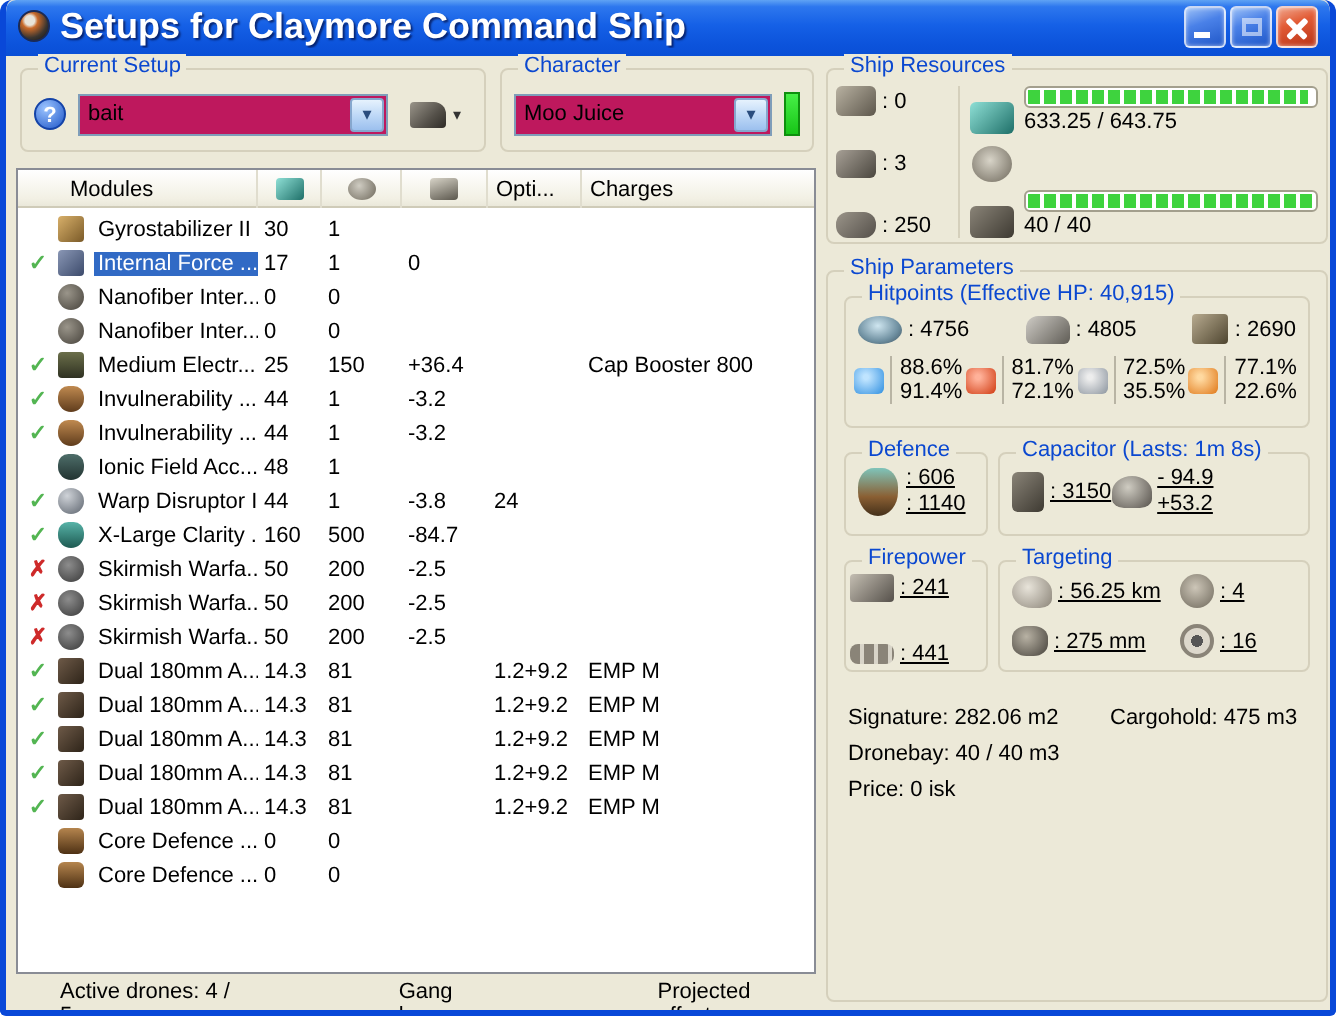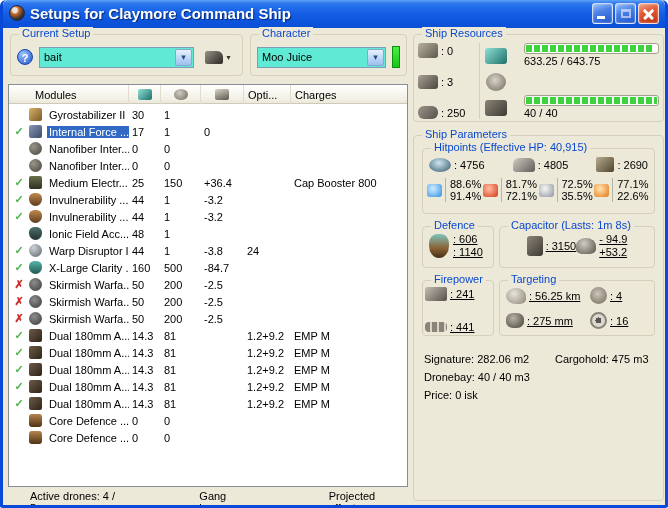--- a/index.html
+++ b/index.html
@@ -19,21 +19,21 @@
     background:linear-gradient(180deg,#5FA3F4 0%,#2D77EE 12%,#1560E6 45%,#0C53DB 80%,#0A4FD6 100%);
     display:flex; align-items:center; padding:0 6px 2px 6px;
     border-radius:5px 5px 0 0;
   }
   .app-icon{
     width:16px; height:16px; border-radius:50%;
     background:radial-gradient(circle at 35% 30%, #e8e4da 0 18%, #c96a2a 30%, #3a3530 65%, #14110e 100%);
     border:1px solid #1b2a55; flex:none; margin-right:5px;
   }
   .title-text{
-    color:#fff; font-weight:bold; font-size:15px;
+    color:#fff; font-weight:bold; font-size:18px;
     text-shadow:1px 1px 1px rgba(0,0,40,.6);
     flex:1; white-space:nowrap; overflow:hidden;
   }
   .tb-btns{ display:flex; gap:2px; }
   .tb-btn{
     width:21px; height:21px; border-radius:3px; position:relative;
     border:1px solid rgba(255,255,255,.75);
     background:linear-gradient(160deg,#9CC1F7 0%,#4A81E8 40%,#2057C8 100%);
     box-shadow:inset 0 0 2px rgba(255,255,255,.6);
     cursor:pointer;
@@ -58,21 +58,21 @@
   .grp-character{ left:247px; top:6px; width:157px; height:42px; }
   .grp-inner{ display:flex; align-items:center; height:100%; padding:4px 6px 0 6px; gap:6px; }
 
   .help-icon{
     width:16px; height:16px; border-radius:50%; flex:none;
     background:radial-gradient(circle at 35% 30%,#9CC4FF,#1E56C8);
     color:#fff; font-size:11px; font-weight:bold; text-align:center; line-height:16px;
     border:1px solid #1443A8; cursor:pointer;
   }
   .combo{
-    height:21px; background:#5eead4; border:1px solid #7F9DB9;
+    height:21px; background:#be185d; border:1px solid #7F9DB9;
     display:flex; align-items:center; cursor:pointer; flex:1;
   }
   .combo .combo-text{ flex:1; font-size:11px; padding:0 4px; color:#000; white-space:nowrap; overflow:hidden; }
   .combo .combo-arrow{
     width:17px; height:17px; margin:1px; border-radius:2px;
     background:linear-gradient(180deg,#E6F2FD,#BFD9F7 50%,#9CC0EE);
     border:1px solid #86A7CE; display:flex; align-items:center; justify-content:center;
     color:#2A4D7E; font-size:9px;
   }
   .ship-btn{
@@ -126,21 +126,21 @@
   .footer span{ cursor:pointer; }
   .f1{ margin-left:22px; } .f2{ margin-left:78px; } .f3{ margin-left:60px; }
 
   
   .right-col{ position:absolute; left:410px; top:6px; width:251px; }
   .grp-res{ position:relative; width:100%; height:88px; margin-bottom:13px; }
   .res-inner{ display:flex; height:100%; padding:8px 4px 2px 4px; }
   .res-left{ width:62px; border-right:1px solid #D5D0BC; padding-right:2px; display:flex; flex-direction:column; justify-content:space-between; }
   .res-item{ display:flex; align-items:center; gap:3px; font-size:11px; }
   .res-right{ flex:1; padding-left:4px; display:flex; flex-direction:column; justify-content:space-between; }
-  .bar-row{ display:flex; gap:16px; align-items:center; }
+  .bar-row{ display:flex; gap:4px; align-items:flex-end; }
   .bar-icon-col{ width:24px; display:flex; justify-content:center; padding-top:2px; }
   .bar-stack{ flex:1; }
   .pbar{ height:11px; border:1px solid #A39F8D; border-radius:3px; background:#fff; padding:1px; overflow:hidden; }
   .pfill{ height:100%; background:repeating-linear-gradient(90deg,#3ED33E 0 6px,rgba(0,0,0,0) 6px 8px); }
   .bar-text{ font-size:11px; margin-top:1px; }
 
   .bi{ flex:none; border-radius:3px; }
   .turret-hardpoint-icon{ width:20px;height:15px; background:linear-gradient(135deg,#b9b2a2,#5d574c); }
   .launcher-hardpoint-icon{ width:20px;height:14px; background:linear-gradient(135deg,#a7a096,#4a463e); }
   .calibration-icon{ width:20px;height:13px; background:linear-gradient(135deg,#9b958a,#55504a); border-radius:6px;}
@@ -167,21 +167,21 @@
   .ri-explosive{ background:radial-gradient(circle at 40% 35%,#FFD9A0 10%,#E07818); }
   .resdiv{ width:1px; height:24px; background:#B8B4A4; margin:0 2px 0 1px; flex:none;}
   .resvals{ font-size:11px; line-height:12px; }
 
   .two-col{ display:flex; gap:5px; margin:0 2px 12px 2px;text-decoration:underline; }
   .grp-def{ width:72px; height:42px; padding:6px 4px 2px 6px; }
   .def-inner{ display:flex; align-items:center; gap:4px; }
   .defence-shield-icon{ width:20px;height:24px; background:linear-gradient(180deg,#7FC4BA,#8a5f33 60%,#44301a); border-radius:40% 40% 50% 50%; flex:none;}
   .stack2{ font-size:11px; line-height:13px; white-space:nowrap; }
   .grp-cap{ flex:1; height:42px; padding:6px 4px 16px 6px; }
-  .cap-inner{ display:flex; align-items:center; justify-content:center; padding-right:2px;}
+  .cap-inner{ display:flex; align-items:center; justify-content:flex-start; padding-right:2px;}
   .cap-item{ display:flex; align-items:center; gap:3px; font-size:11px; }
   .capacitor-icon{ width:16px;height:20px; background:linear-gradient(135deg,#8a8478,#3e3a32); border-radius:3px; }
   .cap-booster-drain-icon{ width:20px;height:16px; background:radial-gradient(circle at 40% 35%,#cfccc2,#55504a); border-radius:50% 50% 30% 30%; flex:none;}
 
   .grp-fire{ width:72px; height:56px; padding:6px 4px 2px 2px; }
   .fire-inner{ display:flex; flex-direction:column; justify-content:space-between; height:100%; }
   .turret-dps-icon{ width:22px;height:14px; background:linear-gradient(135deg,#c4beb2,#55504a); border-radius:2px; flex:none;}
   .missile-dps-icon{ width:22px;height:10px; background:repeating-linear-gradient(90deg,#8a8478 0 5px,#d8d4c8 5px 7px); border-radius:4px; flex:none;}
   .grp-tgt{ flex:1; height:56px; padding:6px 2px 2px 6px; }
   .tgt-grid{ display:grid; grid-template-columns:1fr 62px; row-gap:8px; }

